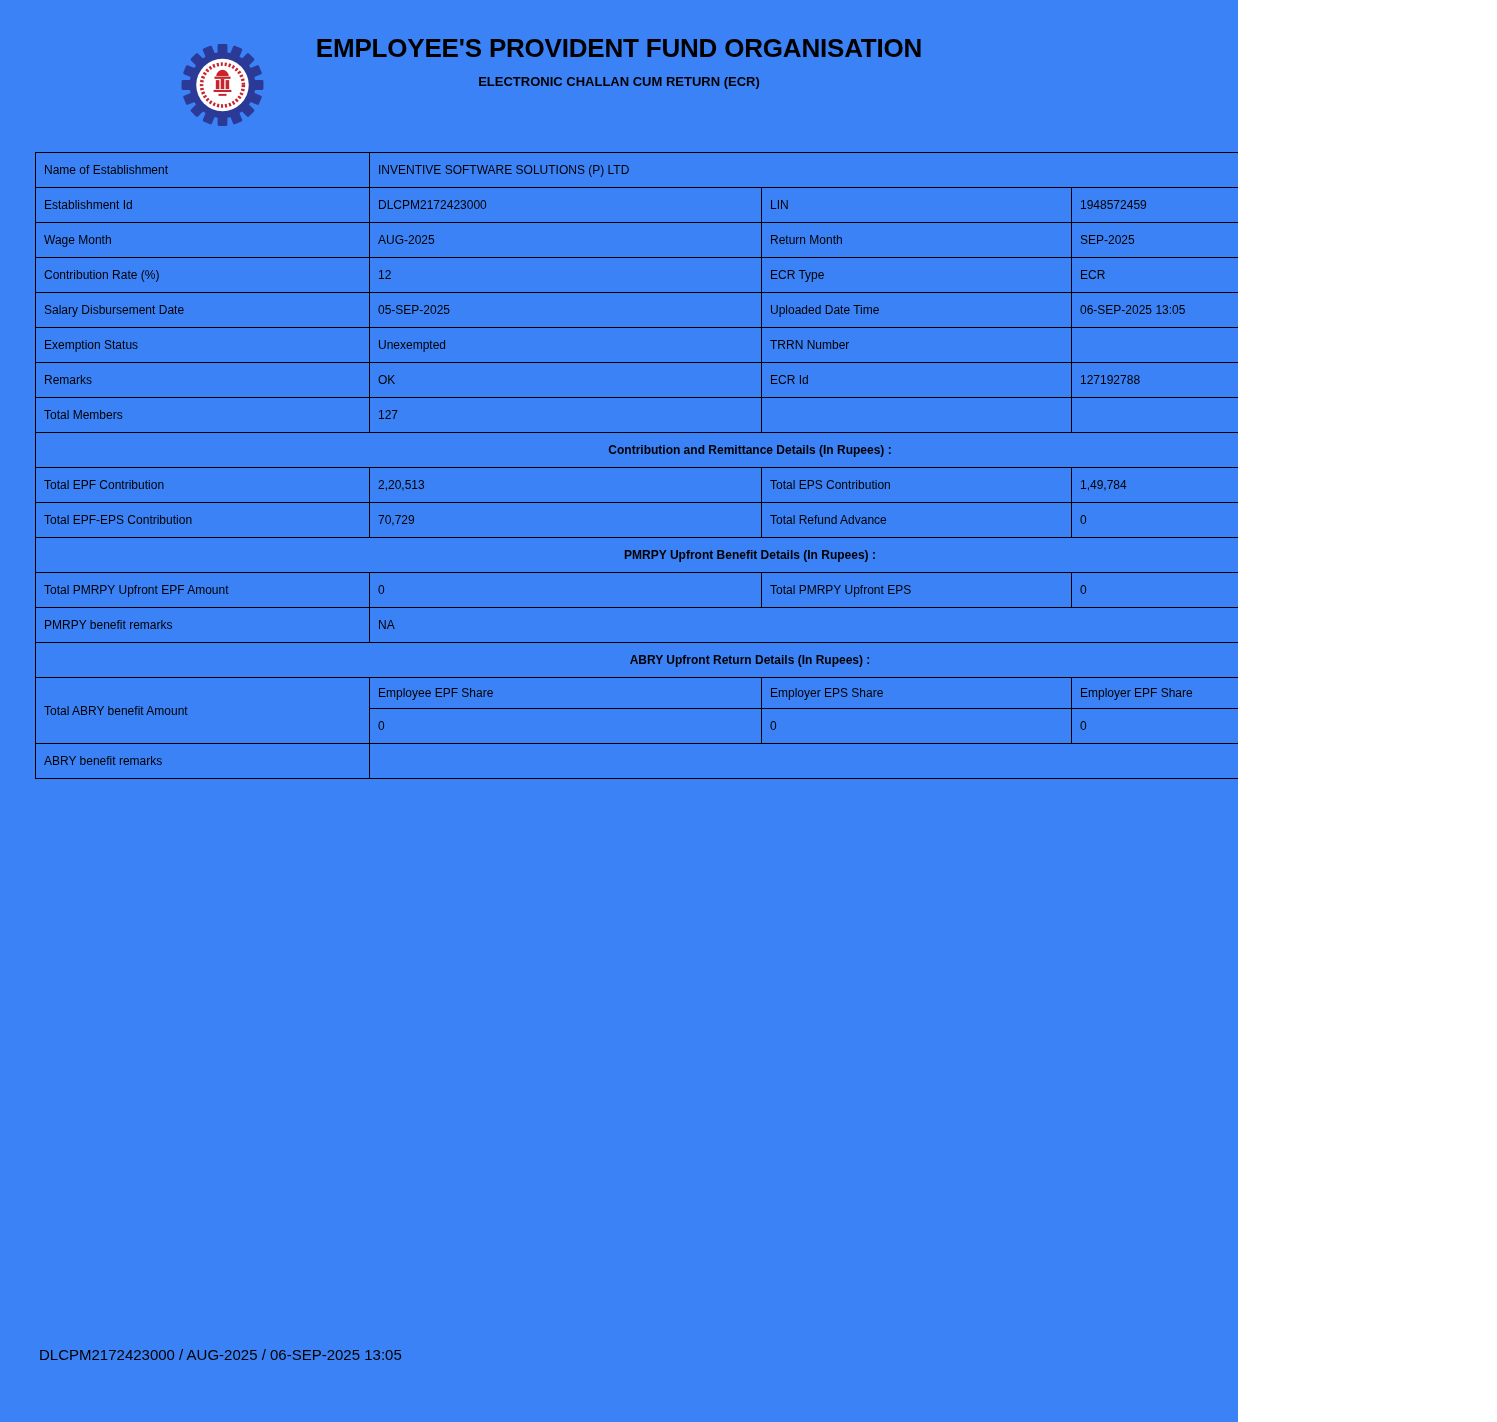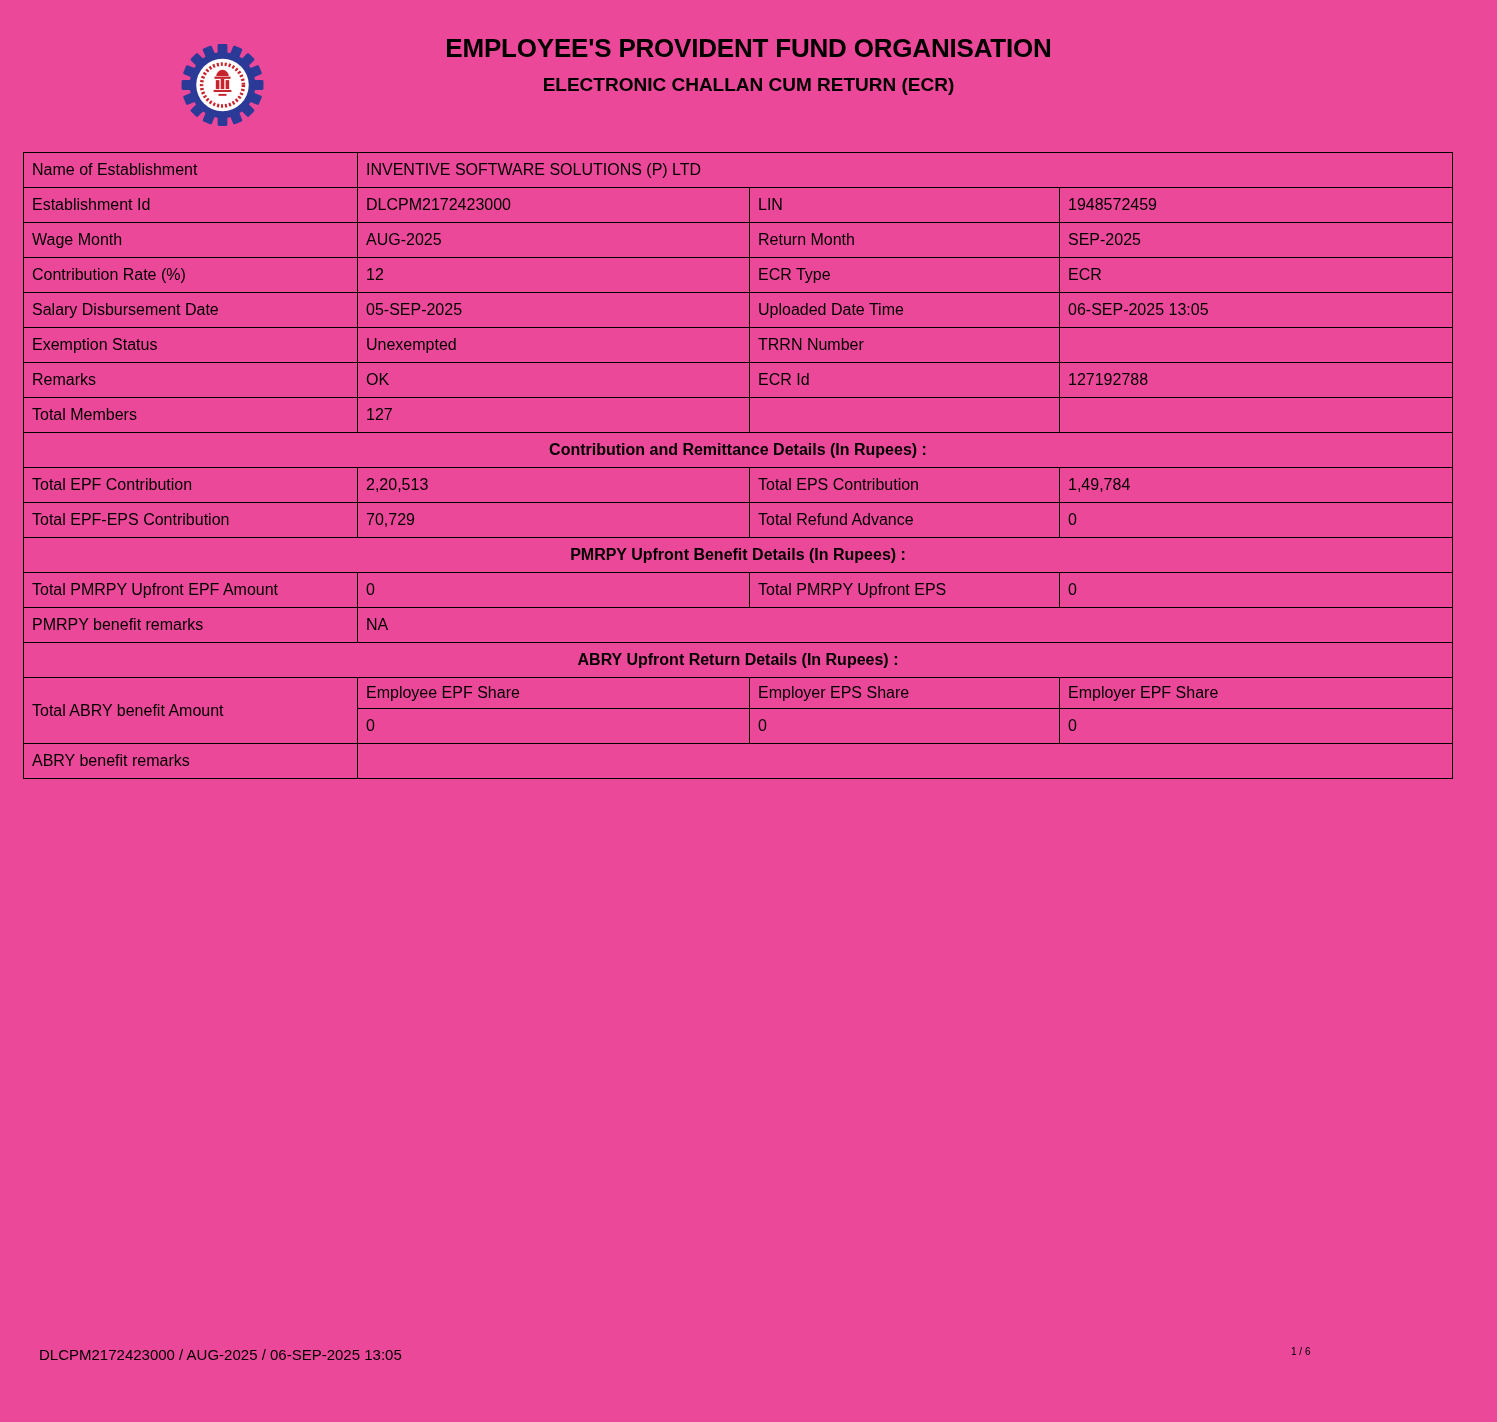--- a/index.html
+++ b/index.html
@@ -1,41 +1,41 @@
 <!DOCTYPE html>
 <html><head>
 <meta charset="utf-8">
 <style>
   html,body{margin:0;padding:0;background:#ffffff;}
   .page{
     position:relative;
-    width:1497px;height:1422px;
-    background:#ec4899;
+    width:1238px;height:1422px;
+    background:#3b82f6;
     font-family:"Liberation Sans", sans-serif;
     color:#000;
     overflow:hidden;
   }
   
   .logo{position:absolute;left:178px;top:40px;width:89px;height:90px;}
   .titles{position:absolute;left:0;top:0;width:100%;text-align:center;}
   .title-main{
     position:absolute;left:0;top:33px;width:100%;
     font-size:26px;font-weight:bold;letter-spacing:-0.2px;margin:0;
   }
   .title-sub{
     position:absolute;left:0;top:74px;width:100%;
-    font-size:19px;font-weight:bold;margin:0;
+    font-size:13px;font-weight:bold;margin:0;
   }
   
   table.ecr{
-    position:absolute;left:23px;top:152px;
+    position:absolute;left:35px;top:152px;
     width:1429px;
     border-collapse:collapse;
     table-layout:fixed;
-    font-size:16px;
+    font-size:12px;
   }
   table.ecr td{
     border:1.5px solid #000;
     height:34px;
     padding:0 8px;
     vertical-align:middle;
     overflow:hidden;
     white-space:nowrap;
   }
   td.section{font-weight:bold;text-align:center;}

